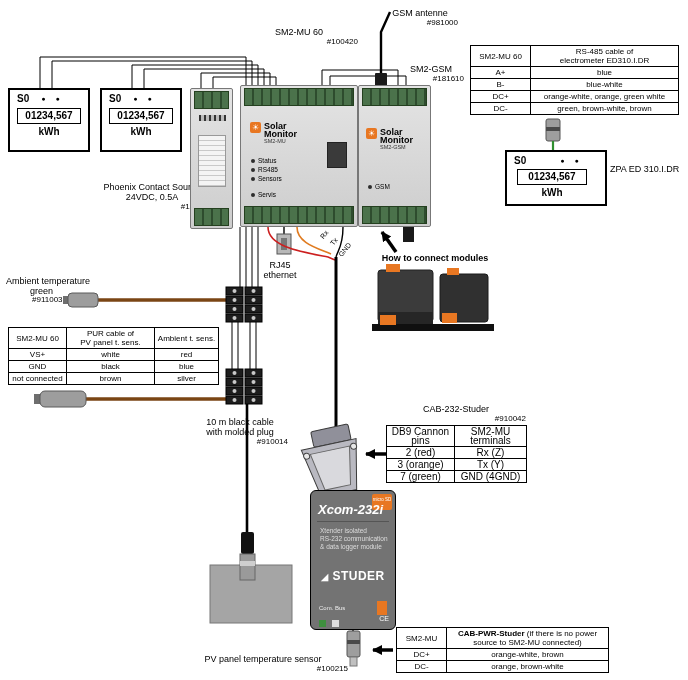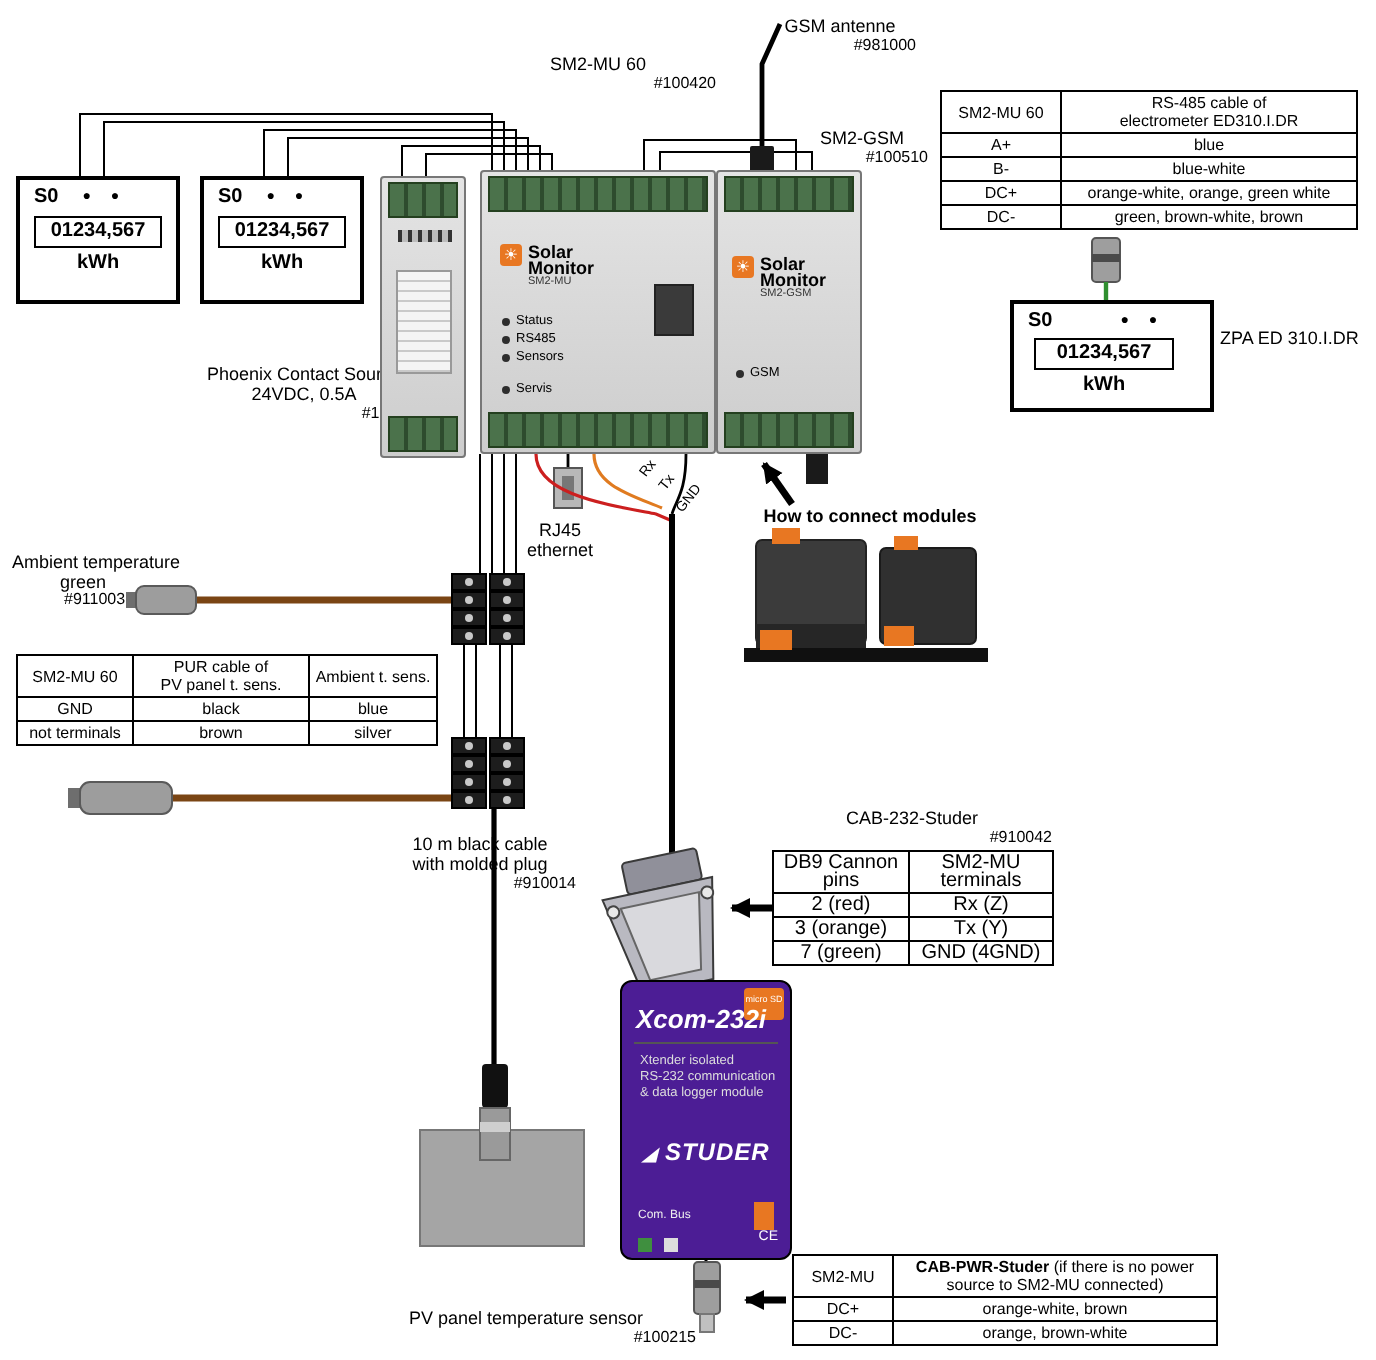--- a/index.html
+++ b/index.html
@@ -23,25 +23,25 @@
   .dt.small td{font-size:10px;}
   .device{background:linear-gradient(#e4e4e4,#cdcdcd);border:1px solid #777;border-radius:2px;}
   .tstrip{position:absolute;left:3px;right:3px;height:18px;background:repeating-linear-gradient(90deg,#4b724b 0 7px,#2e4c2e 7px 9px);border:1px solid #24401f;}
   .logo{display:flex;gap:3px;align-items:flex-start;}
   .sun{width:11px;height:11px;background:#e87722;border-radius:2px;color:#fff;font-size:8px;line-height:11px;text-align:center;display:inline-block;}
   .brand{font-weight:bold;font-size:9px;line-height:8px;}
   .model{font-size:5.5px;color:#333;line-height:7px;}
   .led{display:flex;align-items:center;gap:3px;font-size:6.5px;line-height:9px;}
   .led::before{content:"";width:4px;height:4px;border-radius:50%;background:#2d2d2d;flex:0 0 auto;}
   .wl{position:absolute;font-size:7px;transform:rotate(-52deg);z-index:2;line-height:7px;}
-  .xcom{background:#4c1d95;border:1px solid #000;border-radius:6px;color:#fff;}
+  .xcom{background:#737373;border:1px solid #000;border-radius:6px;color:#fff;}
   .xcom .title{position:absolute;left:7px;top:11px;font-style:italic;font-weight:bold;font-size:13px;}
   .xcom .rule{position:absolute;left:6px;right:6px;top:30px;border-top:1px solid #555;}
   .xcom .sub{position:absolute;left:9px;font-size:6.5px;line-height:8px;color:#ddd;}
-  .xcom .studer{position:absolute;left:0;right:0;top:78px;text-align:center;font-style:italic;font-weight:bold;font-size:12px;letter-spacing:.5px;}
+  .xcom .studer{position:absolute;left:0;right:0;top:78px;text-align:center;font-weight:bold;font-size:12px;letter-spacing:.5px;}
   .xcom .sd{position:absolute;right:3px;top:3px;width:20px;height:16px;background:#e87722;border-radius:2px;color:#fff;font-size:4.5px;line-height:5px;text-align:center;padding-top:3px;}
   .xcom .combus{position:absolute;left:8px;top:114px;font-size:6px;color:#eee;}
   .xcom .sq{display:inline-block;width:7px;height:7px;margin-right:2px;}
   .xcom .conn-orange{position:absolute;right:8px;top:110px;width:10px;height:14px;background:#e87722;}
   .xcom .ce{position:absolute;right:6px;top:124px;font-size:7px;}
 </style>
 </head>
 <body>
 
 <div id="canvas">
@@ -203,21 +203,21 @@
     <span class="blk num">#981000</span>
   </div>
 
   <div class="comp lbl center" style="left:240px;top:27px;width:118px">
     <span class="blk">SM2-MU 60</span>
     <span class="blk num">#100420</span>
   </div>
 
   <div class="comp lbl center" style="left:398px;top:64px;width:66px">
     <span class="blk">SM2-GSM</span>
-    <span class="blk num">#100510</span>
+    <span class="blk num">#181610</span>
   </div>
 
   <table class="dt comp" style="left:470px;top:45px">
     <colgroup>
         <col style="width:60px">
         <col style="width:148px">
       </colgroup>
     <tbody>
         <tr>
       <td>SM2-MU 60</td>
@@ -335,26 +335,31 @@
     <tbody>
         <tr>
       <td>SM2-MU 60</td>
       <td>
         <span class="blk">PUR cable of</span>
         <span class="blk">PV panel t. sens.</span>
       </td>
       <td>Ambient t. sens.</td>
     </tr>
     <tr>
+          <td>VS+</td>
+          <td>white</td>
+          <td>red</td>
+        </tr>
+    <tr>
           <td>GND</td>
           <td>black</td>
           <td>blue</td>
         </tr>
     <tr>
-          <td>not terminals</td>
+          <td>not connected</td>
           <td>brown</td>
           <td>silver</td>
         </tr>
   </tbody>
     </table>
 
   <div class="comp lbl center" style="left:256px;top:260px;width:48px">
     <span class="blk">RJ45</span>
     <span class="blk">ethernet</span>
   </div>

